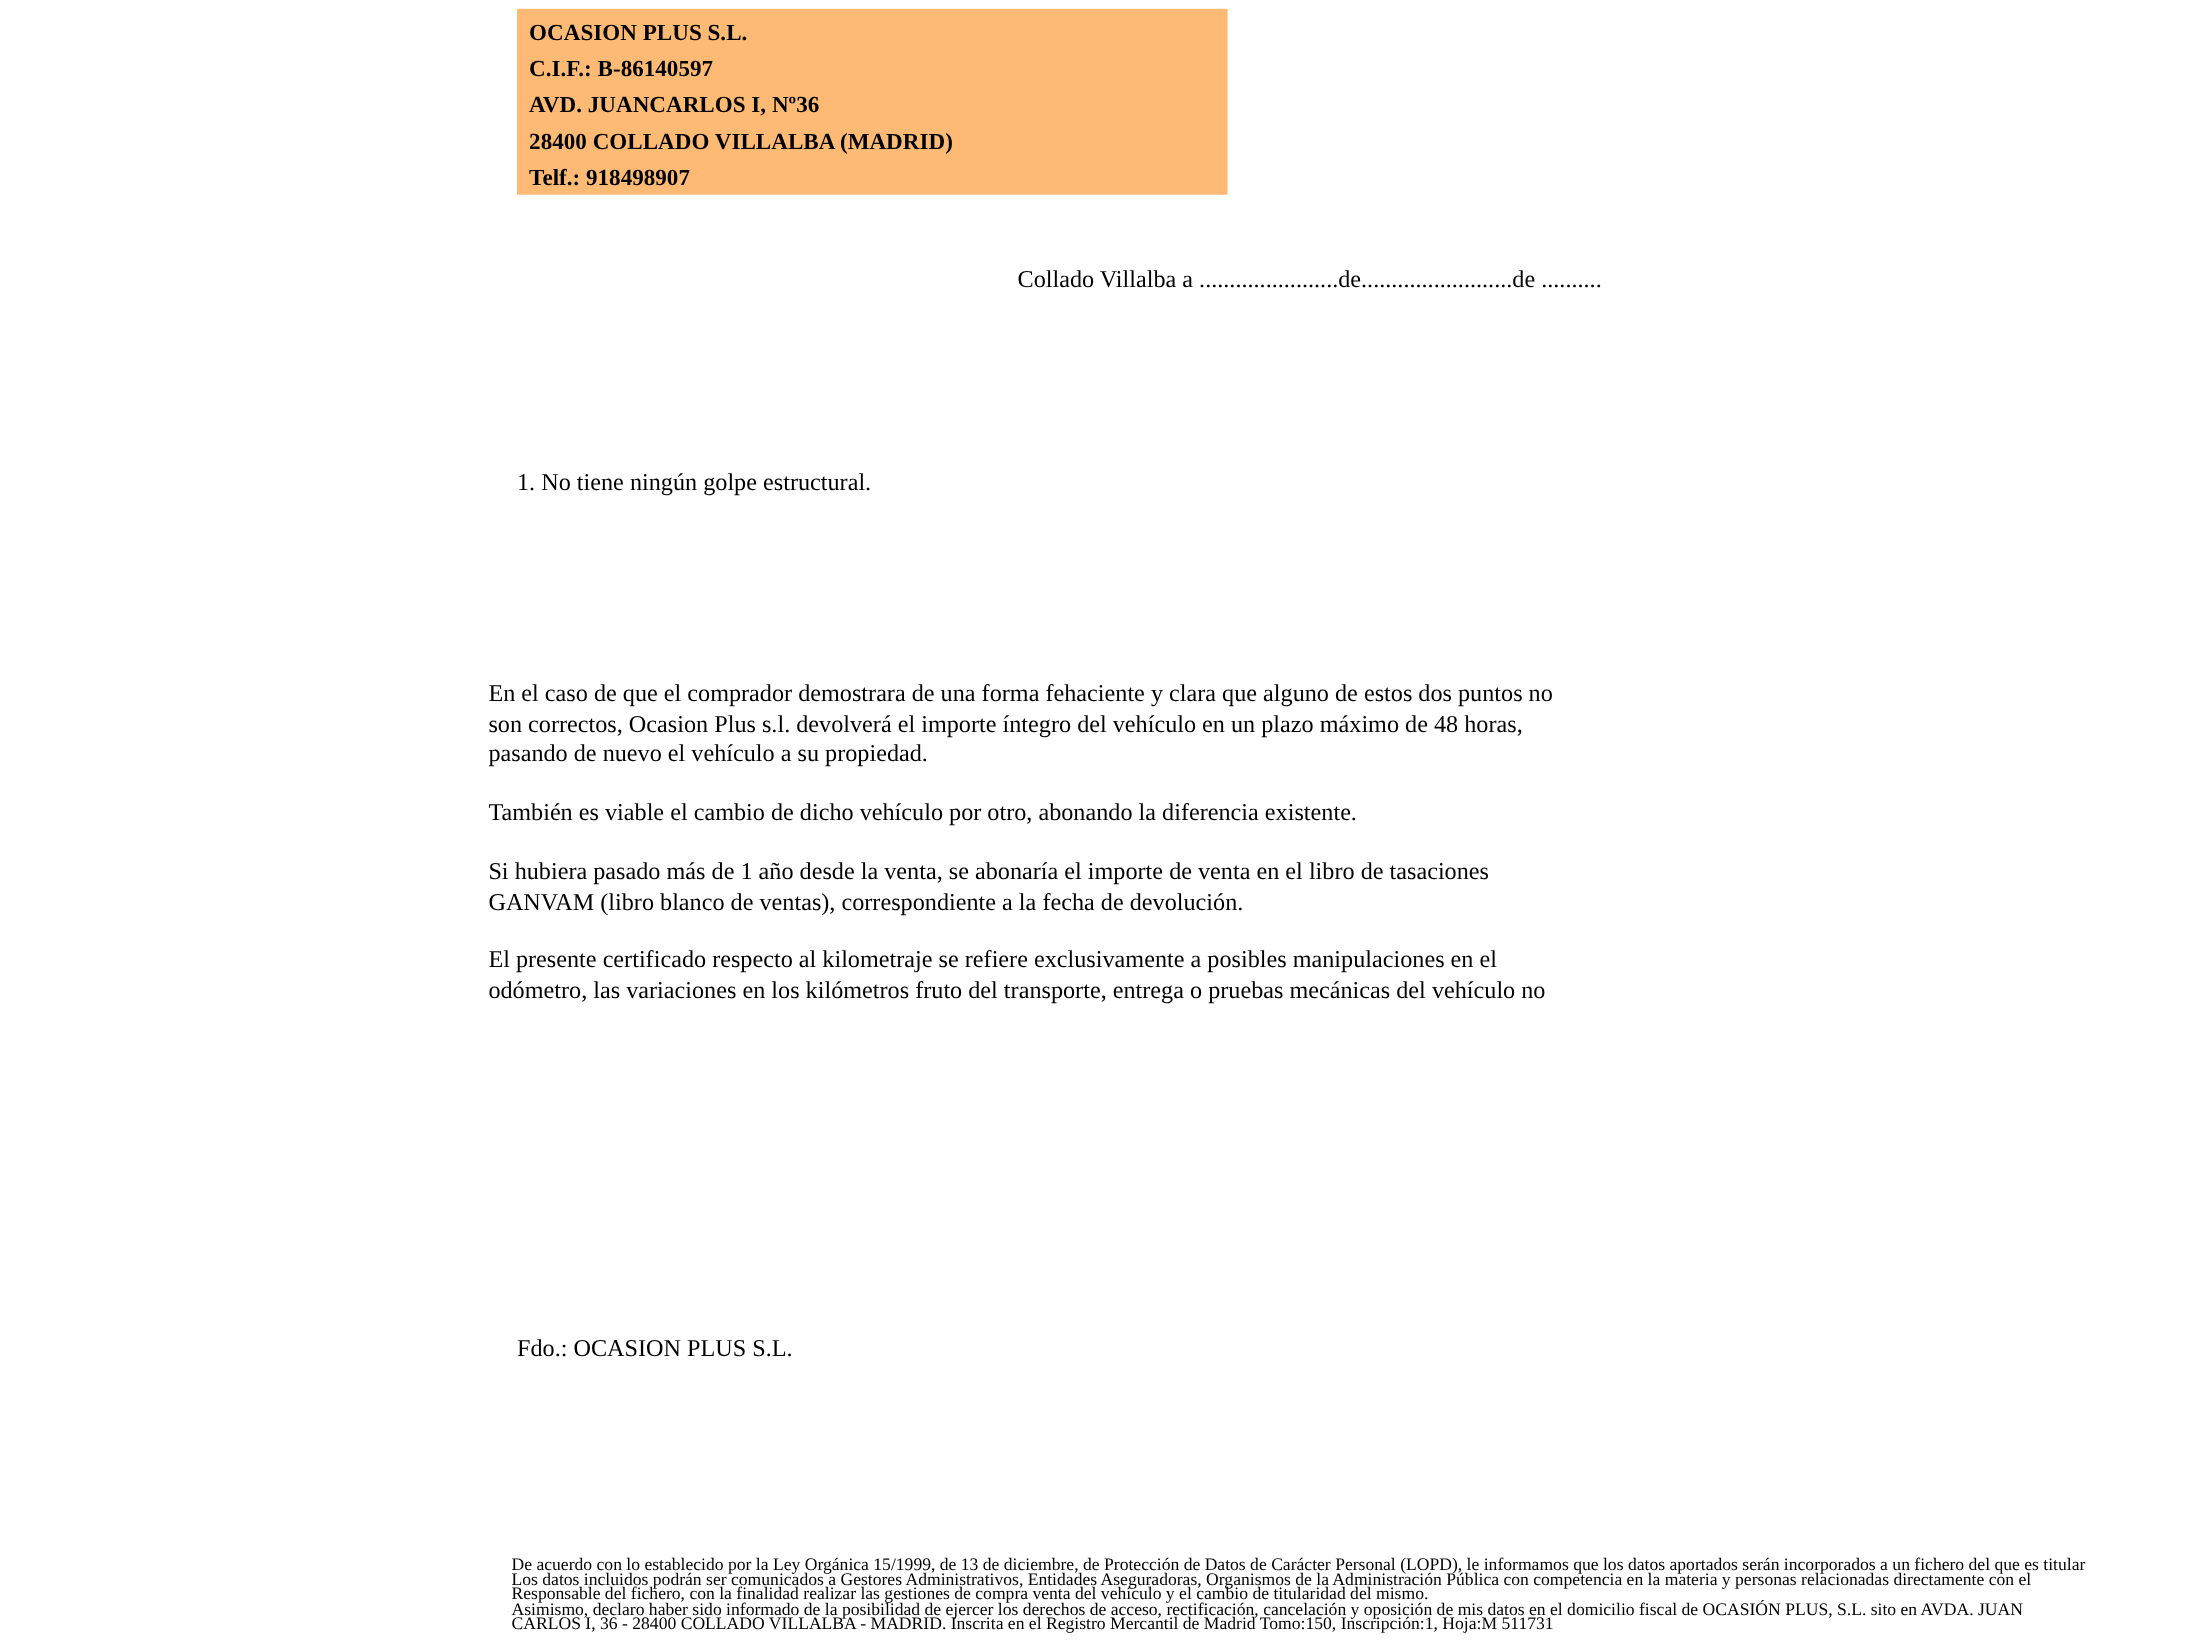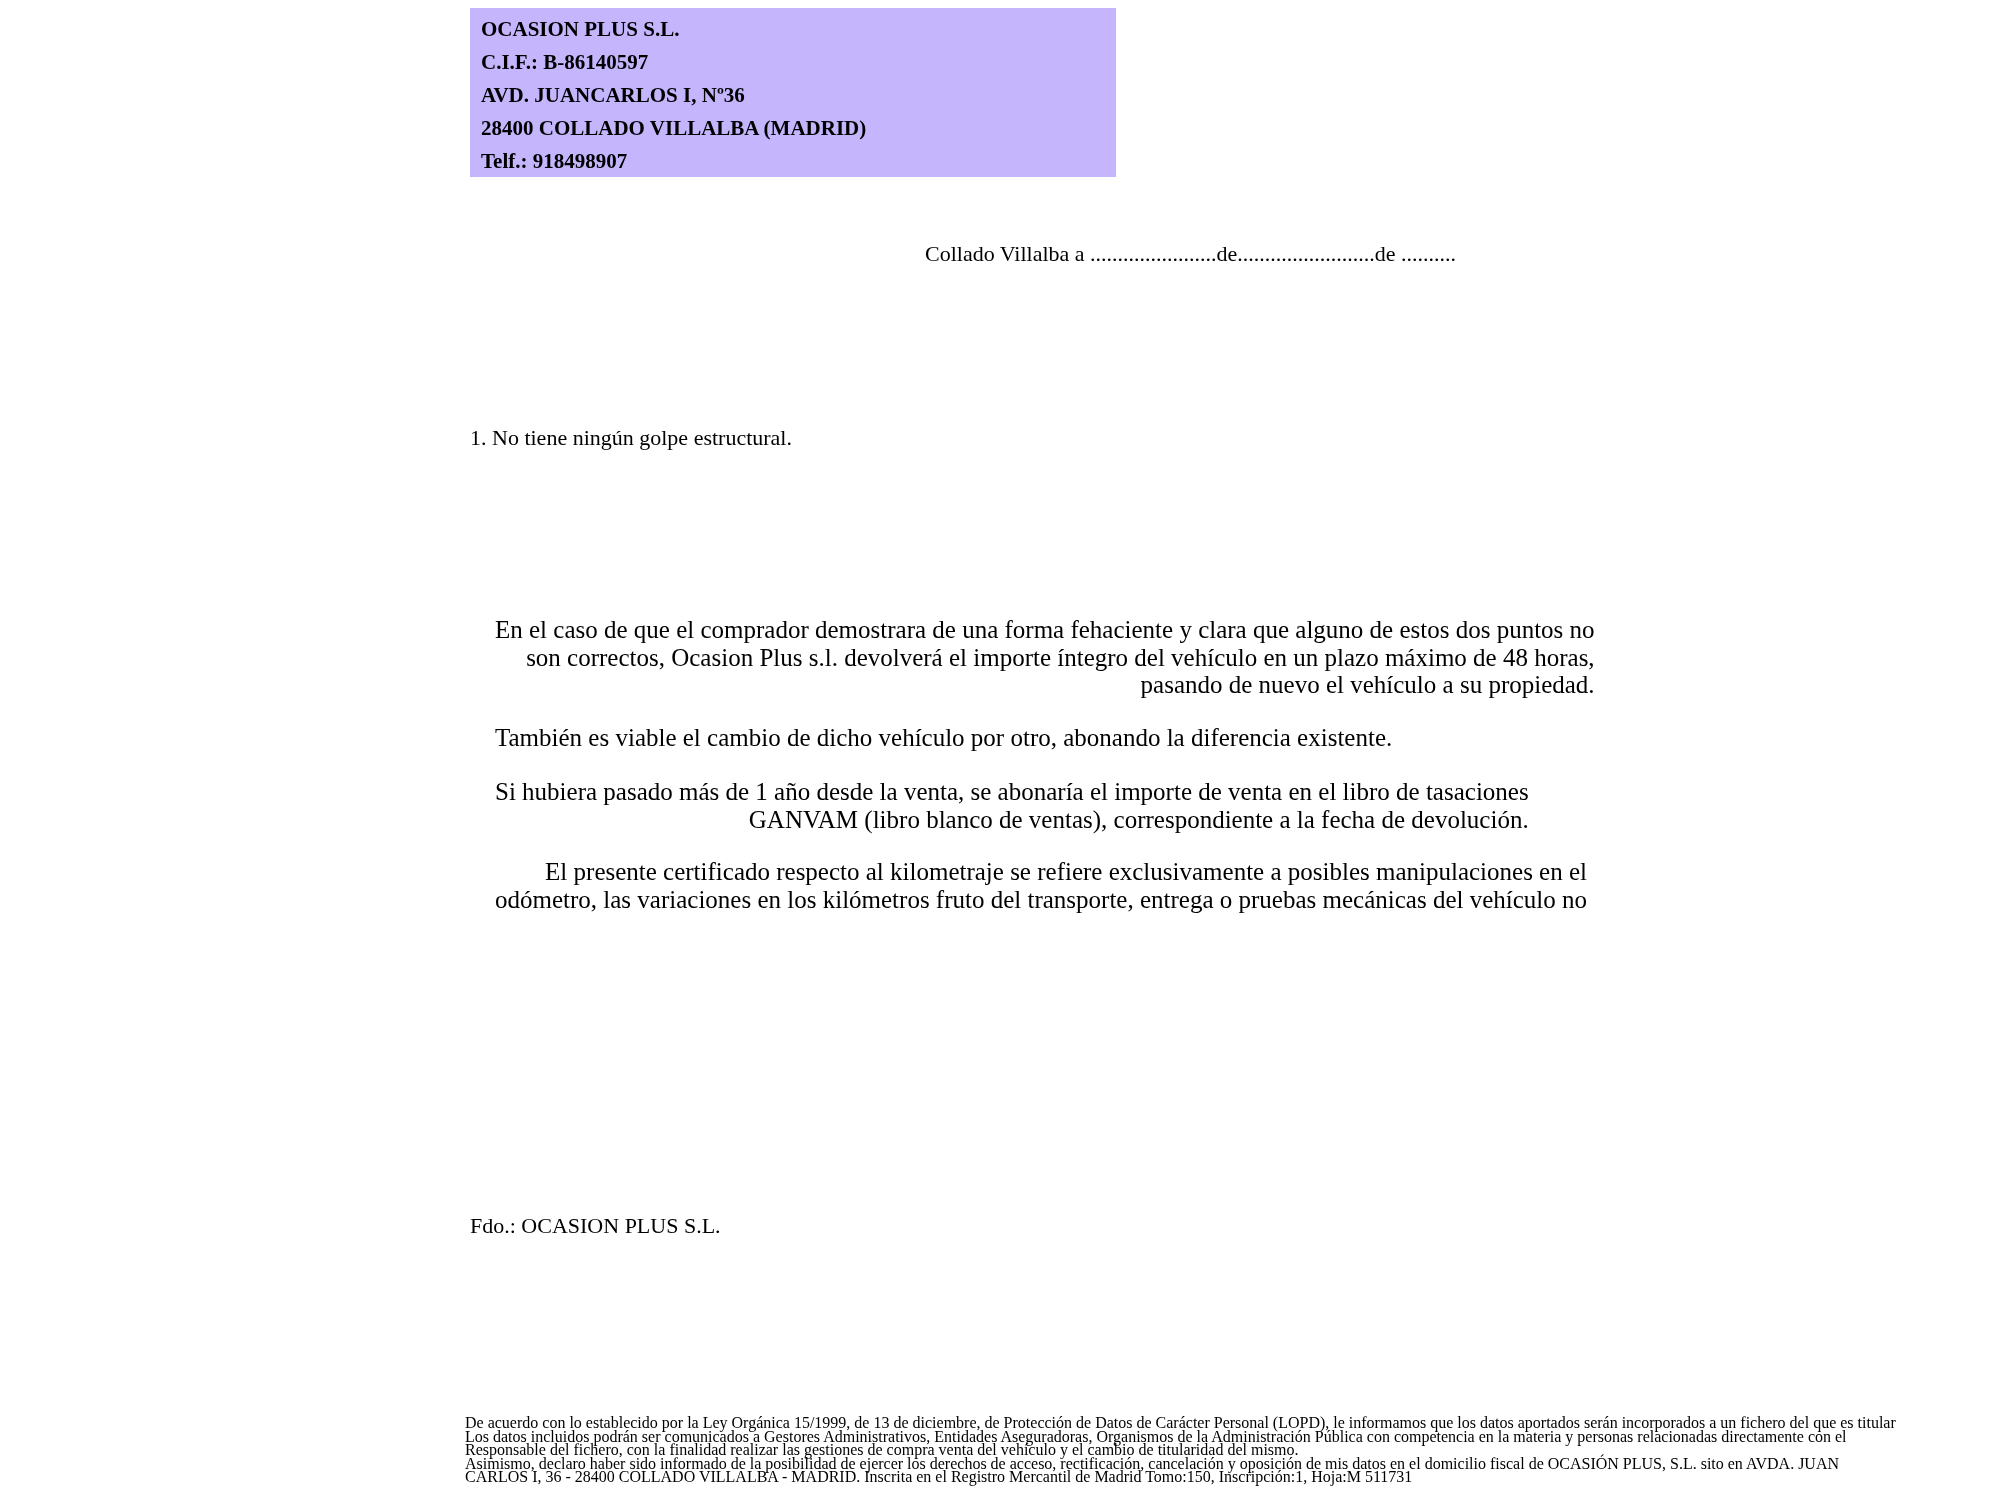--- a/index.html
+++ b/index.html
@@ -49,24 +49,23 @@
     position: absolute;
     left: 470px;
     font-size: 22px;
     line-height: 28px;
     white-space: nowrap;
   }
   .point-1 { top: 424px; }
   .point-2 { top: 504px; }
   .body-paragraph {
     position: absolute;
-    left: 495px;
-    font-size: 25px;
+    left: 444px;
+    font-size: 22px;
     line-height: 27.5px;
-    text-align: right;
   }
   .body-paragraph .pline { white-space: nowrap; }
   .para-1 { top: 616px; }
   .para-2 { top: 724px; }
   .para-3 { top: 778px; }
   .para-4 { top: 858px; }
   .signature {
     position: absolute;
     left: 470px;
     top: 1213px;
@@ -80,21 +79,21 @@
     font-size: 16px;
     line-height: 13.6px;
   }
   .legal-footer .lline { white-space: nowrap; }
 </style>
 </head>
 <body>
 
 <div class="page">
 
-  <div class="header-box" style="background:#c4b5fd;">
+  <div class="header-box" style="background:#fdba74;">
     <div class="hline">OCASION PLUS S.L.</div>
     <div class="hline">C.I.F.: B-86140597</div>
     <div class="hline">AVD. JUANCARLOS I, Nº36</div>
     <div class="hline">28400 COLLADO VILLALBA (MADRID)</div>
     <div class="hline">Telf.: 918498907</div>
   </div>
 
   <div class="date-line">Collado Villalba a .......................de.........................de ..........</div>
 
 

